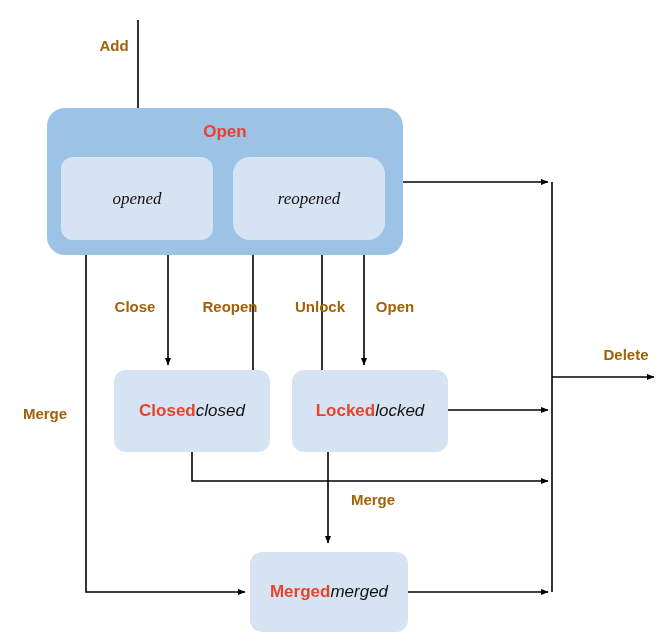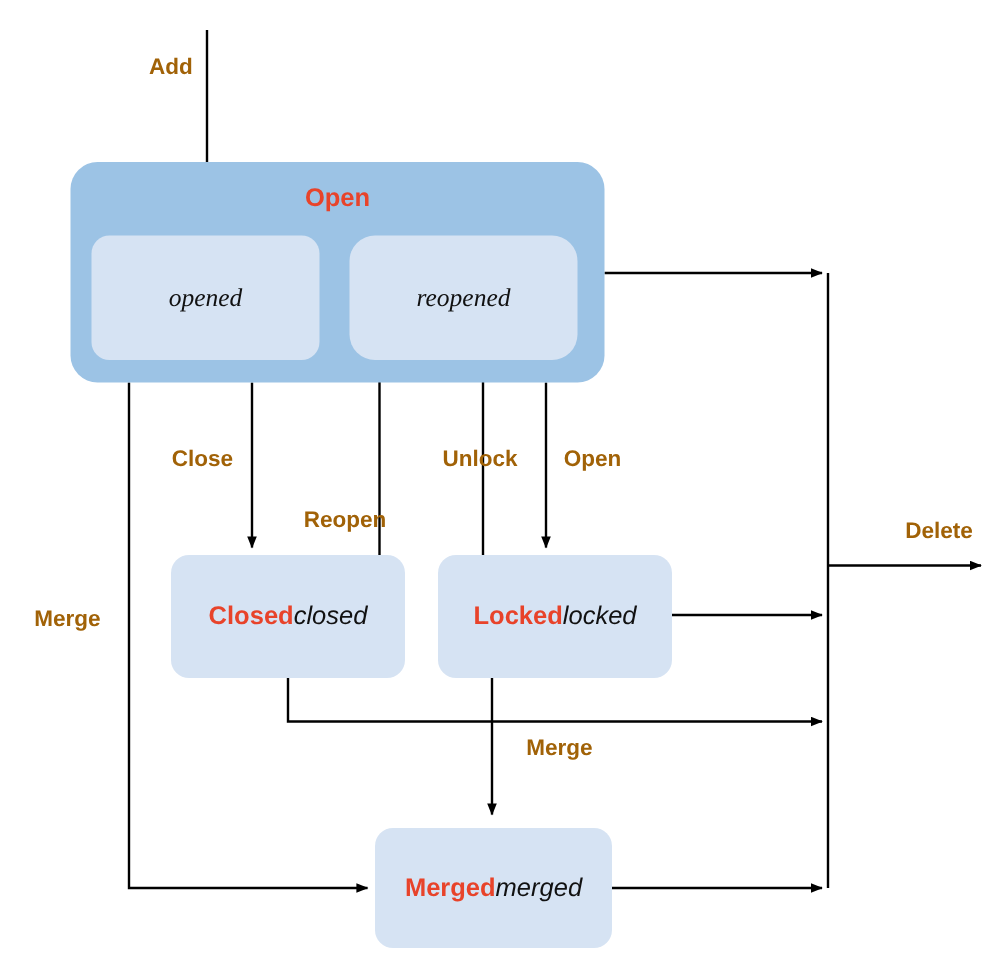--- a/index.html
+++ b/index.html
@@ -123,21 +123,21 @@
 
   <div class="node statebox" style="left:250px;top:552px;width:158px;height:80px;">
     <span class="title">Merged</span>
     <span class="sub">merged</span>
   </div>
 
   <div class="edge-label" style="left:114px;top:45px;">Add</div>
 
   <div class="edge-label" style="left:135px;top:306px;text-align:right;">Close</div>
 
-  <div class="edge-label" style="left:230px;top:306px;margin-top:41px;">Reopen</div>
+  <div class="edge-label" style="left:230px;top:306px;">Reopen</div>
 
   <div class="edge-label" style="left:320px;top:306px;">Unlock</div>
 
   <div class="edge-label" style="left:395px;top:306px;">Open</div>
 
   <div class="edge-label" style="left:45px;top:413px;">Merge</div>
 
   <div class="edge-label" style="left:373px;top:499px;">Merge</div>
 
   <div class="edge-label" style="left:626px;top:354px;">Delete</div>

